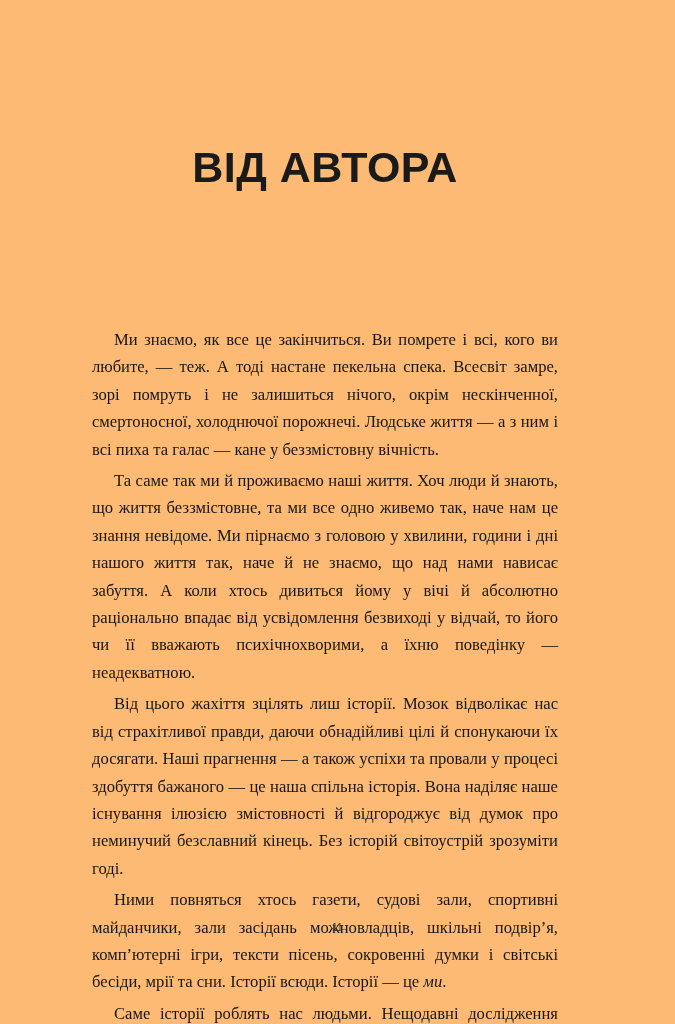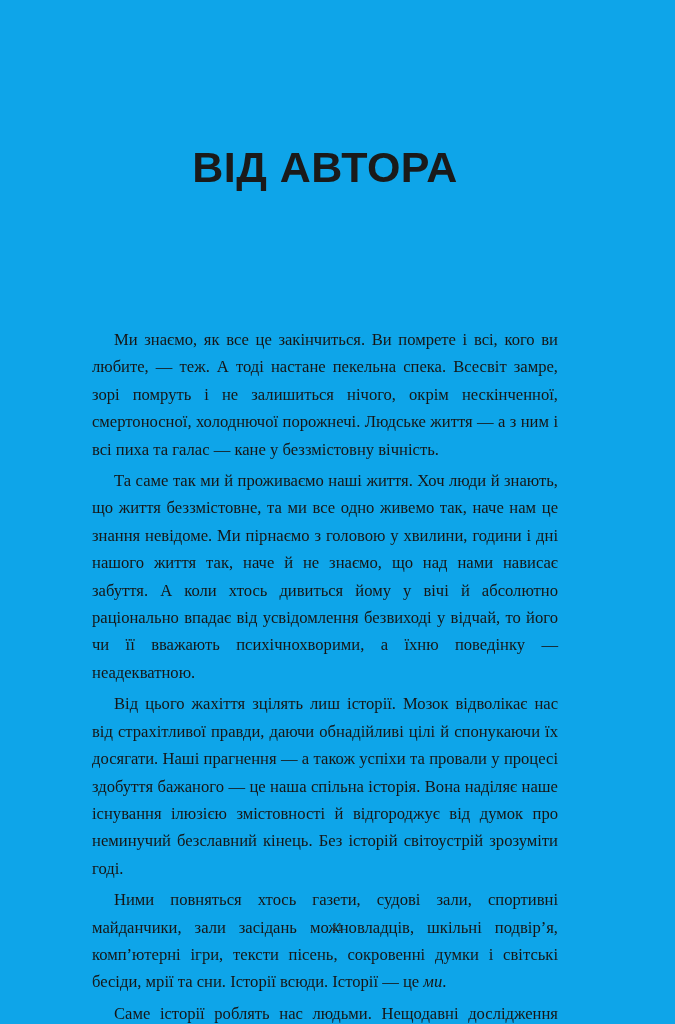--- a/index.html
+++ b/index.html
@@ -7,21 +7,21 @@
     margin: 0;
     padding: 0;
     background: #ffffff;
   }
 
   .page {
     position: relative;
     width: 675px;
     height: 1024px;
     margin: 0 auto;
-    background: #0ea5e9;
+    background: #fdba74;
     overflow: hidden;
     -webkit-font-smoothing: antialiased;
   }
 
   
   .chapter-title {
     position: absolute;
     left: 88px;
     top: 145px;
     width: 474px;

